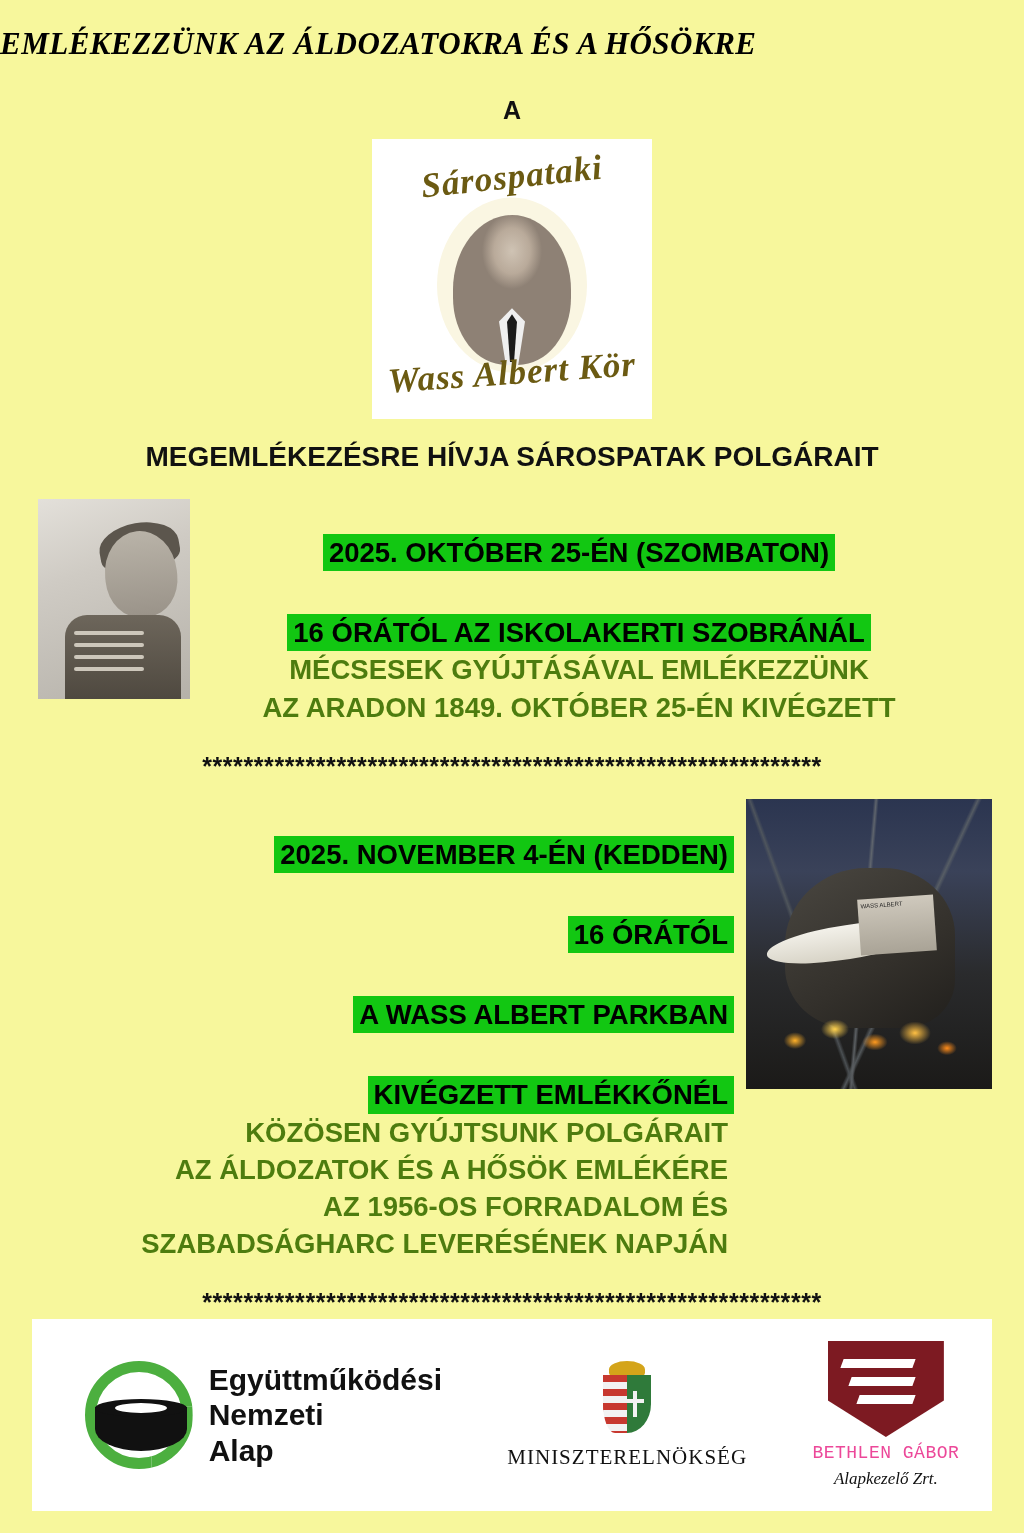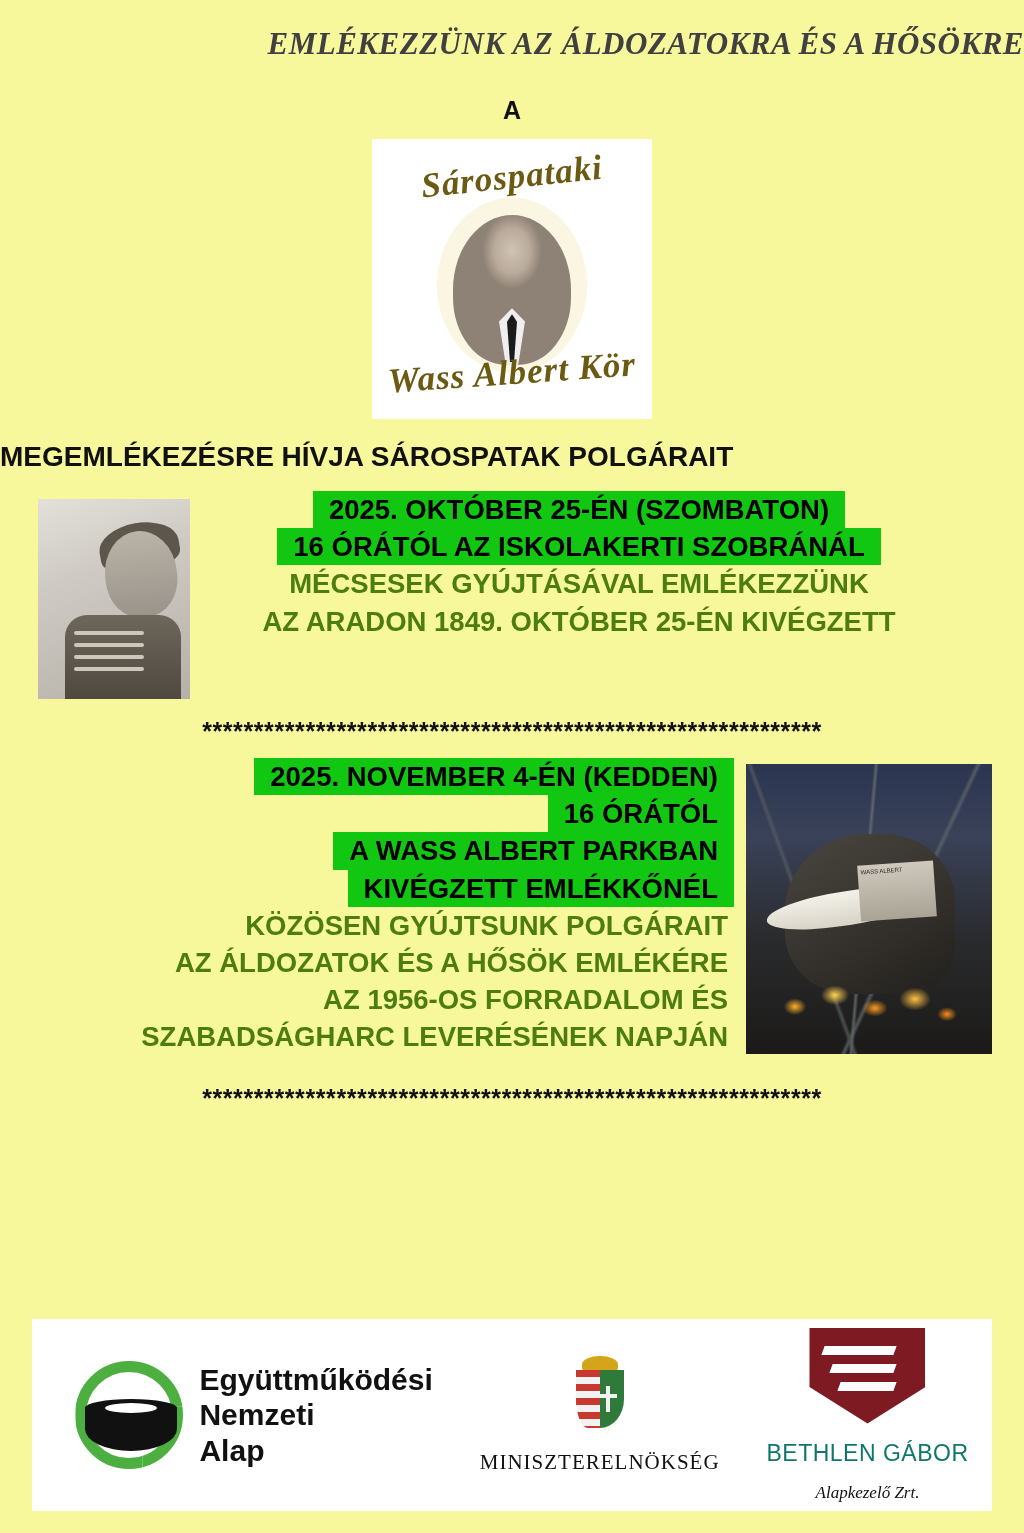--- a/index.html
+++ b/index.html
@@ -14,26 +14,26 @@
     overflow: hidden;
   }
   .poster {
     position: relative;
     width: 1024px;
     height: 1533px;
     background: #f7f79c;
     box-sizing: border-box;
   }
   .headline {
-    text-align: right;
+    text-align: left;
     font-weight: bold;
     font-style: italic;
     font-size: 31px;
     letter-spacing: 0.5px;
-    color: #404040;
+    color: #000000;
     padding-top: 26px;
     font-family: "Liberation Serif", serif;
   }
   .line-a {
     text-align: center;
     font-weight: bold;
     font-size: 25px;
     color: #111;
     margin-top: 34px;
   }
@@ -107,20 +107,21 @@
     top: 18px;
     font-size: 35px;
     transform: rotate(-6deg);
   }
   .logo-text-bottom {
     bottom: 26px;
     font-size: 35px;
     transform: rotate(-4deg);
   }
   .invite {
+    text-align: center;
     font-weight: bold;
     font-size: 28px;
     color: #111;
     margin-top: 22px;
   }
   
   .event1 {
     position: relative;
     margin-top: 18px;
     min-height: 200px;
@@ -177,21 +178,22 @@
     padding-left: 150px;
     padding-right: 16px;
   }
   .hl {
     display: inline-block;
     background: #12c712;
     color: #000;
     font-weight: bold;
     font-size: 27.5px;
     line-height: 1.28;
-    padding: 1px 16px;
+    padding: 1px 6px;
+    margin-top: 43px;
   }
   .plain {
     display: inline-block;
     color: #4d7c0f;
     font-weight: bold;
     font-size: 27.5px;
     line-height: 1.28;
     padding: 1px 6px;
   }
   .stars {
@@ -351,21 +353,21 @@
   .nea-text {
     font-size: 30px;
     font-weight: bold;
     line-height: 1.18;
     color: #111;
   }
   .mini {
     display: flex;
     flex-direction: column;
     align-items: center;
-    gap: 16px;
+    gap: 6px;
   }
   .coat {
     position: relative;
     width: 60px;
     height: 78px;
   }
   .coat .shield {
     position: absolute;
     left: 6px;
     top: 14px;
@@ -425,24 +427,24 @@
     background: #7d1a22;
     clip-path: polygon(0 0, 100% 0, 100% 62%, 50% 100%, 0 62%);
   }
   .bg-stripe {
     position: absolute;
     background: #ffffff;
     height: 9px;
     transform: skewX(-20deg);
   }
   .bg-name {
-    font-size: 23px;
+    font-size: 18px;
     letter-spacing: 0.5px;
-    color: #0f766e;
-    font-family: Liberation Sans, sans-serif;
+    color: #ec4899;
+    font-family: Liberation Mono, monospace;
   }
   .bg-sub {
     font-size: 17px;
     font-style: italic;
     color: #111;
     font-family: "Liberation Serif", serif;
   }
 </style>
 </head>
 <body>

